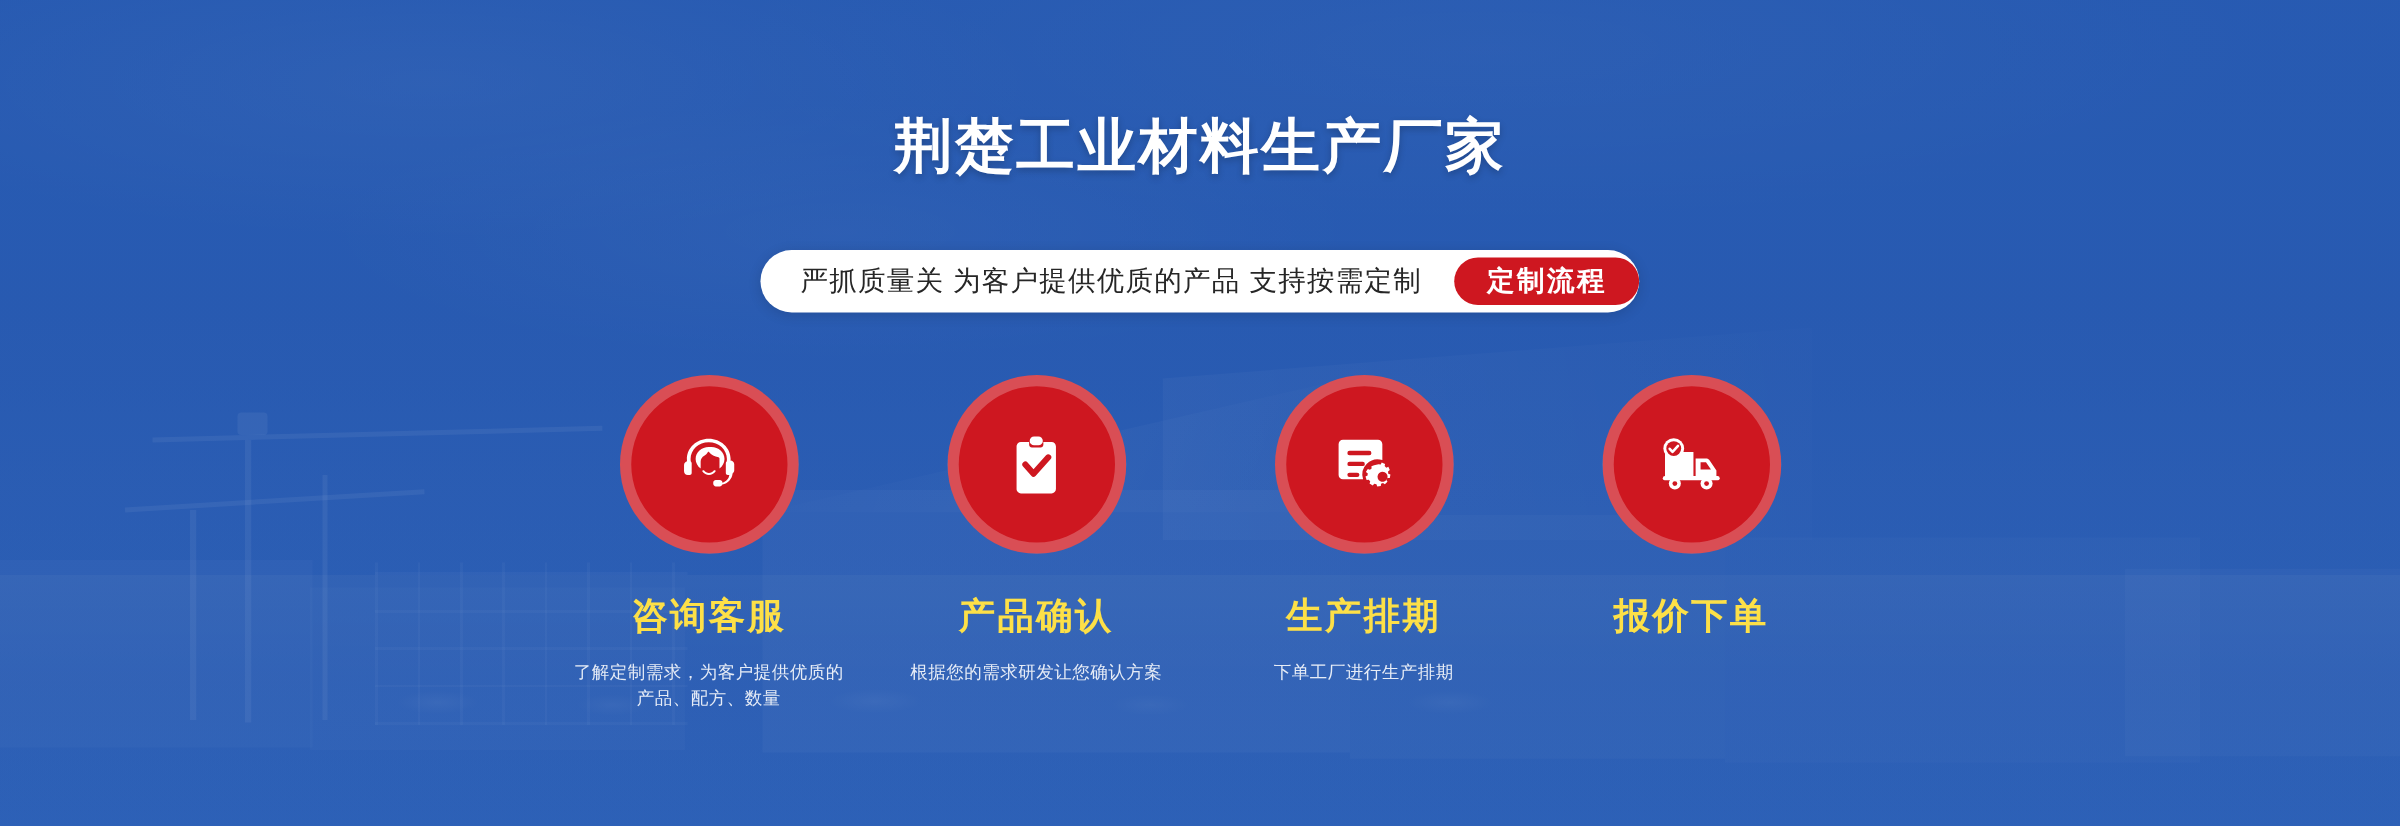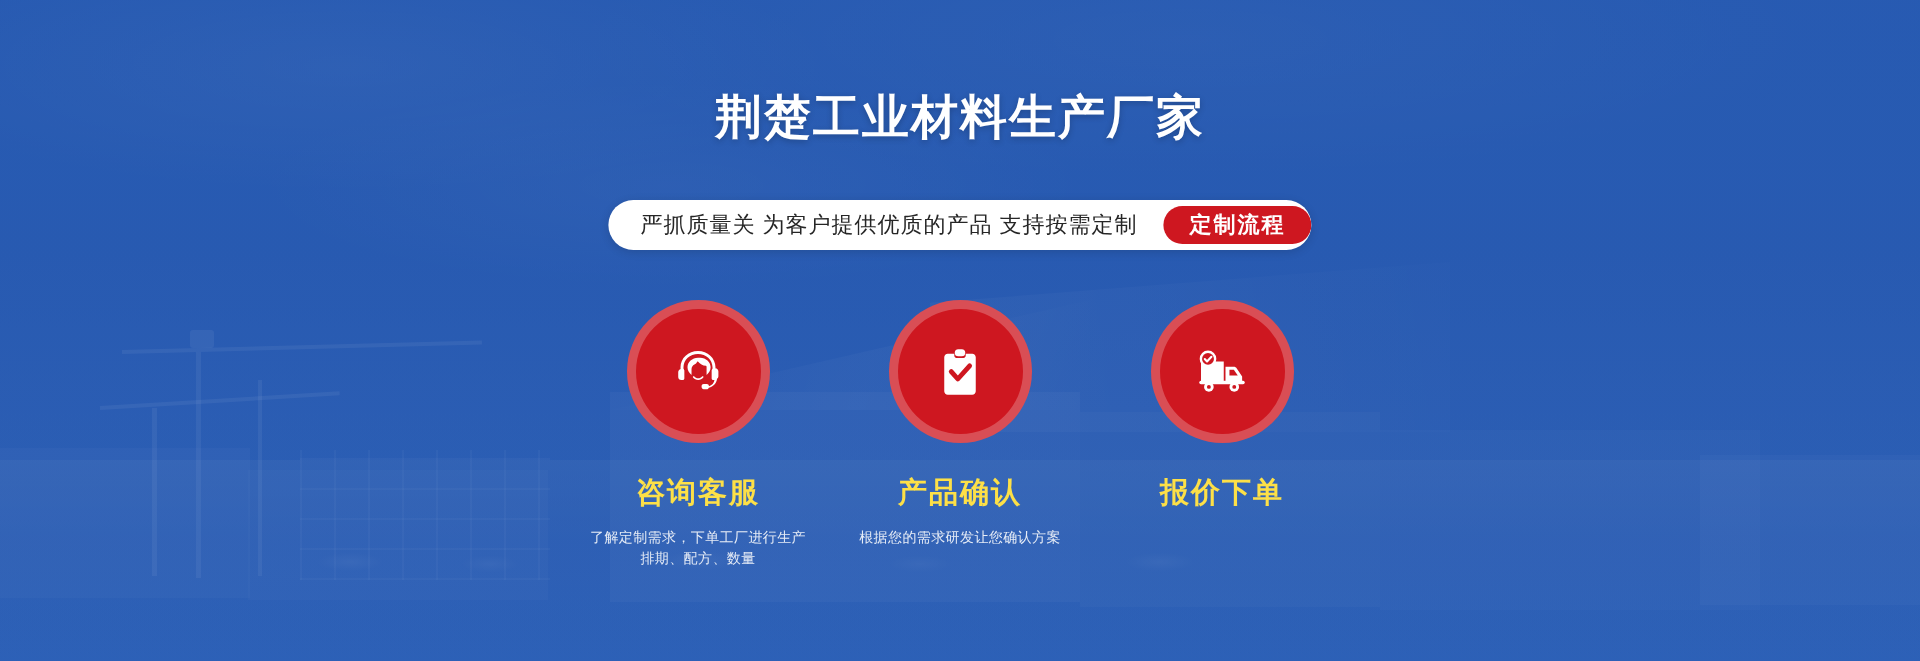--- a/index.html
+++ b/index.html
@@ -165,38 +165,53 @@
           <span>
             <svg viewBox="0 0 64 64" aria-hidden="true">
               <path d="M32 8c-11 0-20 8.2-20 18.6 0 1.3.1 2.5.4 3.7h3.4c-.3-1.2-.4-2.4-.4-3.7C15.4 18 22.8 11.3 32 11.3s16.6 6.7 16.6 15.3c0 1.3-.1 2.5-.4 3.7h3.4c.3-1.2.4-2.4.4-3.7C52 16.2 43 8 32 8z"></path>
               <path d="M14.6 28.6h-1.8c-1.9 0-3.4 1.6-3.4 3.5v5.6c0 1.9 1.5 3.5 3.4 3.5h1.8c1 0 1.8-.8 1.8-1.8V30.4c0-1-.8-1.8-1.8-1.8zM51.2 28.6h-1.8c-1 0-1.8.8-1.8 1.8v9c0 1 .8 1.8 1.8 1.8h1.4c-.4 3.4-2.9 6.1-6.3 7v-.2c0-1.3-1.1-2.4-2.4-2.4h-3.6c-1.3 0-2.4 1.1-2.4 2.4v1.2c0 1.3 1.1 2.4 2.4 2.4h3.6c1.1 0 2-.7 2.3-1.7 5.1-1.1 8.9-5.2 9.4-10.2.9-.6 1.5-1.6 1.5-2.8v-5.6c0-1.9-1.5-3.5-3.4-3.5z"></path>
               <path d="M32 15.6c-6.6 0-12 4.9-12 11 0 3.5 1.8 6.7 4.6 8.7v-6.4c0-2.3 1.3-4.4 3.3-5.4 1.4-.7 2.5-1.8 3.2-3.2.2-.4.8-.5 1.1-.1 2.1 2.6 5.2 4.3 8.7 4.7.5.1.9.5.9 1v9.4c2.8-2 4.6-5.2 4.6-8.7 0-6.1-5.4-11-12-11z"></path>
               <path d="M37.9 36.9c-.4-.3-1-.2-1.3.2-1 1.3-2.6 2.1-4.4 2.1s-3.4-.8-4.4-2.1c-.3-.4-.9-.5-1.3-.2-.4.3-.5.9-.2 1.3 1.4 1.8 3.5 2.9 5.9 2.9s4.5-1.1 5.9-2.9c.3-.4.2-1-.2-1.3z"></path>
             </svg>
           </span>
         </div>
         <div class="step-title">咨询客服</div>
-        <div class="step-desc">了解定制需求，下单工厂进行生产排期、配方、数量</div>
+        <div class="step-desc">了解定制需求，为客户提供优质的产品、配方、数量</div>
       </div>
 
 
       <div class="step">
         <div class="circle">
           <span>
             <svg viewBox="0 0 64 64" aria-hidden="true">
               <rect x="26" y="6" width="12" height="8" rx="4"></rect>
               <path d="M18 11h7.5v2.5c0 1.4 1.1 2.5 2.5 2.5h8c1.4 0 2.5-1.1 2.5-2.5V11H46c2.2 0 4 1.8 4 4v39c0 2.2-1.8 4-4 4H18c-2.2 0-4-1.8-4-4V15c0-2.2 1.8-4 4-4z"></path>
               <path d="M22 31.5l7.5 8.5L43 25" fill="none" stroke="#CE1720" stroke-width="5.5" stroke-linecap="round" stroke-linejoin="round"></path>
             </svg>
           </span>
         </div>
         <div class="step-title">产品确认</div>
         <div class="step-desc">根据您的需求研发让您确认方案</div>
       </div>
 
+      <div class="step">
+        <div class="circle">
+          <span>
+            <svg viewBox="0 0 64 64" aria-hidden="true">
+              <path d="M13 9h32c2.2 0 4 1.8 4 4v14.5a14 14 0 0 0-17.6 17.6H13c-2.2 0-4-1.8-4-4V13c0-2.2 1.8-4 4-4z"></path>
+              <rect x="17" y="19" width="22" height="4" rx="2" fill="#CE1720"></rect>
+              <rect x="17" y="29" width="16" height="4" rx="2" fill="#CE1720"></rect>
+              <rect x="17" y="39" width="11" height="4" rx="2" fill="#CE1720"></rect>
+              <path d="M45.5 31.2l2 .4.9-1.9 3.1 1.3-.4 2 1.5 1.4 1.9-.9 1.3 3.1-1.6 1.3.2 2 2 .7-.6 3.3-2.1-.1-1.1 1.7 1.1 1.8-2.4 2.3-1.7-1.2-1.8.8-.2 2.1-3.3.3-.7-2-2-.5-1.4 1.6-2.9-1.7.6-2-1.3-1.6-2 .3-1-3.2 1.9-.9.1-2-1.7-1.2 1.8-2.8 1.9.8 1.6-1.2-.2-2 2.5-.9zm2.2 7.2a4.6 4.6 0 1 0 3 8.7 4.6 4.6 0 0 0-3-8.7z"></path>
+            </svg>
+          </span>
+        </div>
+        <div class="step-title">生产排期</div>
+        <div class="step-desc">下单工厂进行生产排期</div>
+      </div>
 
       <div class="step">
         <div class="circle">
           <span>
             <svg viewBox="0 0 64 64" aria-hidden="true">
               <path d="M8 20h26v24H8z"></path>
               <path d="M36 26h9.5c1.3 0 2.5.6 3.2 1.7L55 37v7H36V26z"></path>
               <path d="M40.5 29.5h5l4.5 6.5h-9.5z" fill="#CE1720"></path>
               <rect x="6" y="42" width="52" height="4" rx="2"></rect>
               <circle cx="17" cy="49" r="5.5"></circle>

